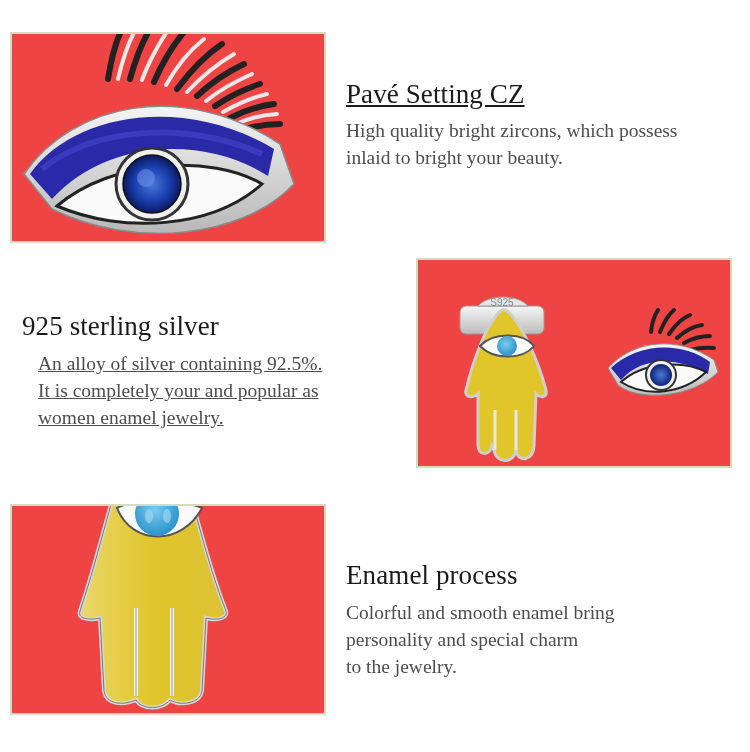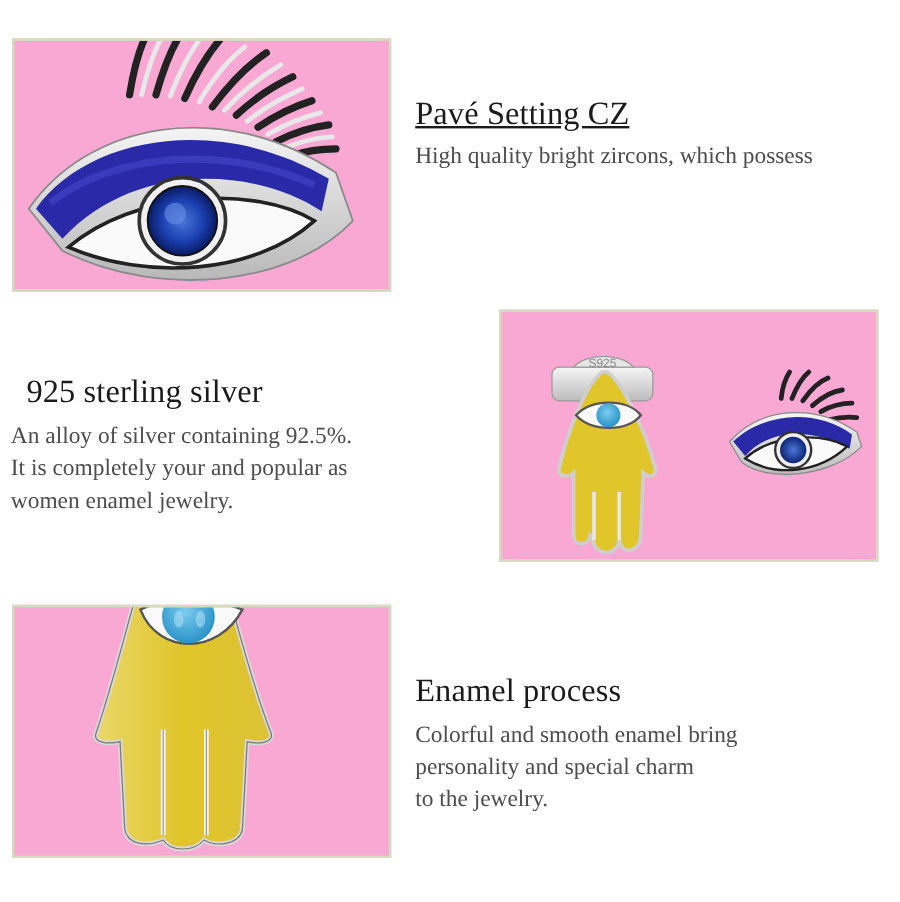--- a/index.html
+++ b/index.html
@@ -1,18 +1,18 @@
 <!DOCTYPE html>
 <html><head>
 <meta charset="utf-8">
 <style>
   html, body { margin: 0; padding: 0; background: #ffffff; }
   body { width: 750px; height: 752px; position: relative; overflow: hidden;
          font-family: "Liberation Serif", "DejaVu Serif", serif; }
-  .frame { position: absolute; border: 2px solid #d3dcbd; background: #f9a8d4; overflow: hidden; box-sizing: border-box; }
+  .frame { position: absolute; border: 2px solid #d3dcbd; background: #ef4444; overflow: hidden; box-sizing: border-box; }
   .frame svg { position: absolute; left: 0; top: 0; }
   .title { position: absolute; font-size: 27px; color: #1a1a1a; white-space: nowrap; letter-spacing: 0.1px; }
   .desc { position: absolute; font-size: 19.5px; color: #4d4d4d; line-height: 27px; white-space: nowrap; }
   .desc span { display: block; }
 </style>
 </head>
 <body>
 
 <div class="frame" style="left:10px; top:32px; width:316px; height:211px;">
   <svg width="316" height="211" viewBox="0 0 316 211">
@@ -57,24 +57,25 @@
 
     <circle cx="140" cy="150" r="36" fill="#f0f0f0" stroke="#333" stroke-width="3"></circle>
     <circle cx="140" cy="150" r="29" fill="url(#gem1)" stroke="#111" stroke-width="1.5"></circle>
     <circle cx="134" cy="144" r="9" fill="#6a8ee6" opacity="0.6"></circle>
   </svg>
 </div>
 
 <div class="title" style="left:346px; top:79px;text-decoration:underline;">Pavé Setting CZ</div>
 <div class="desc" style="left:346px; top:117px;">
   <span>High quality bright zircons, which possess</span>
+  <span>inlaid to bright your beauty.</span>
 </div>
 
 <div class="title" style="left:22px; top:311px;">925 sterling silver</div>
-<div class="desc" style="left:9px; top:350px;">
+<div class="desc" style="left:38px; top:350px;text-decoration:underline;">
   <span>An alloy of silver containing 92.5%.</span>
   <span>It is completely your and popular as</span>
   <span>women enamel jewelry.</span>
 </div>
 
 <div class="frame" style="left:416px; top:258px; width:316px; height:210px;">
   <svg width="316" height="210" viewBox="0 0 316 210">
     <defs>
       <linearGradient id="silv2" x1="0" y1="0" x2="0" y2="1">
         <stop offset="0" stop-color="#f5f5f5"></stop>

